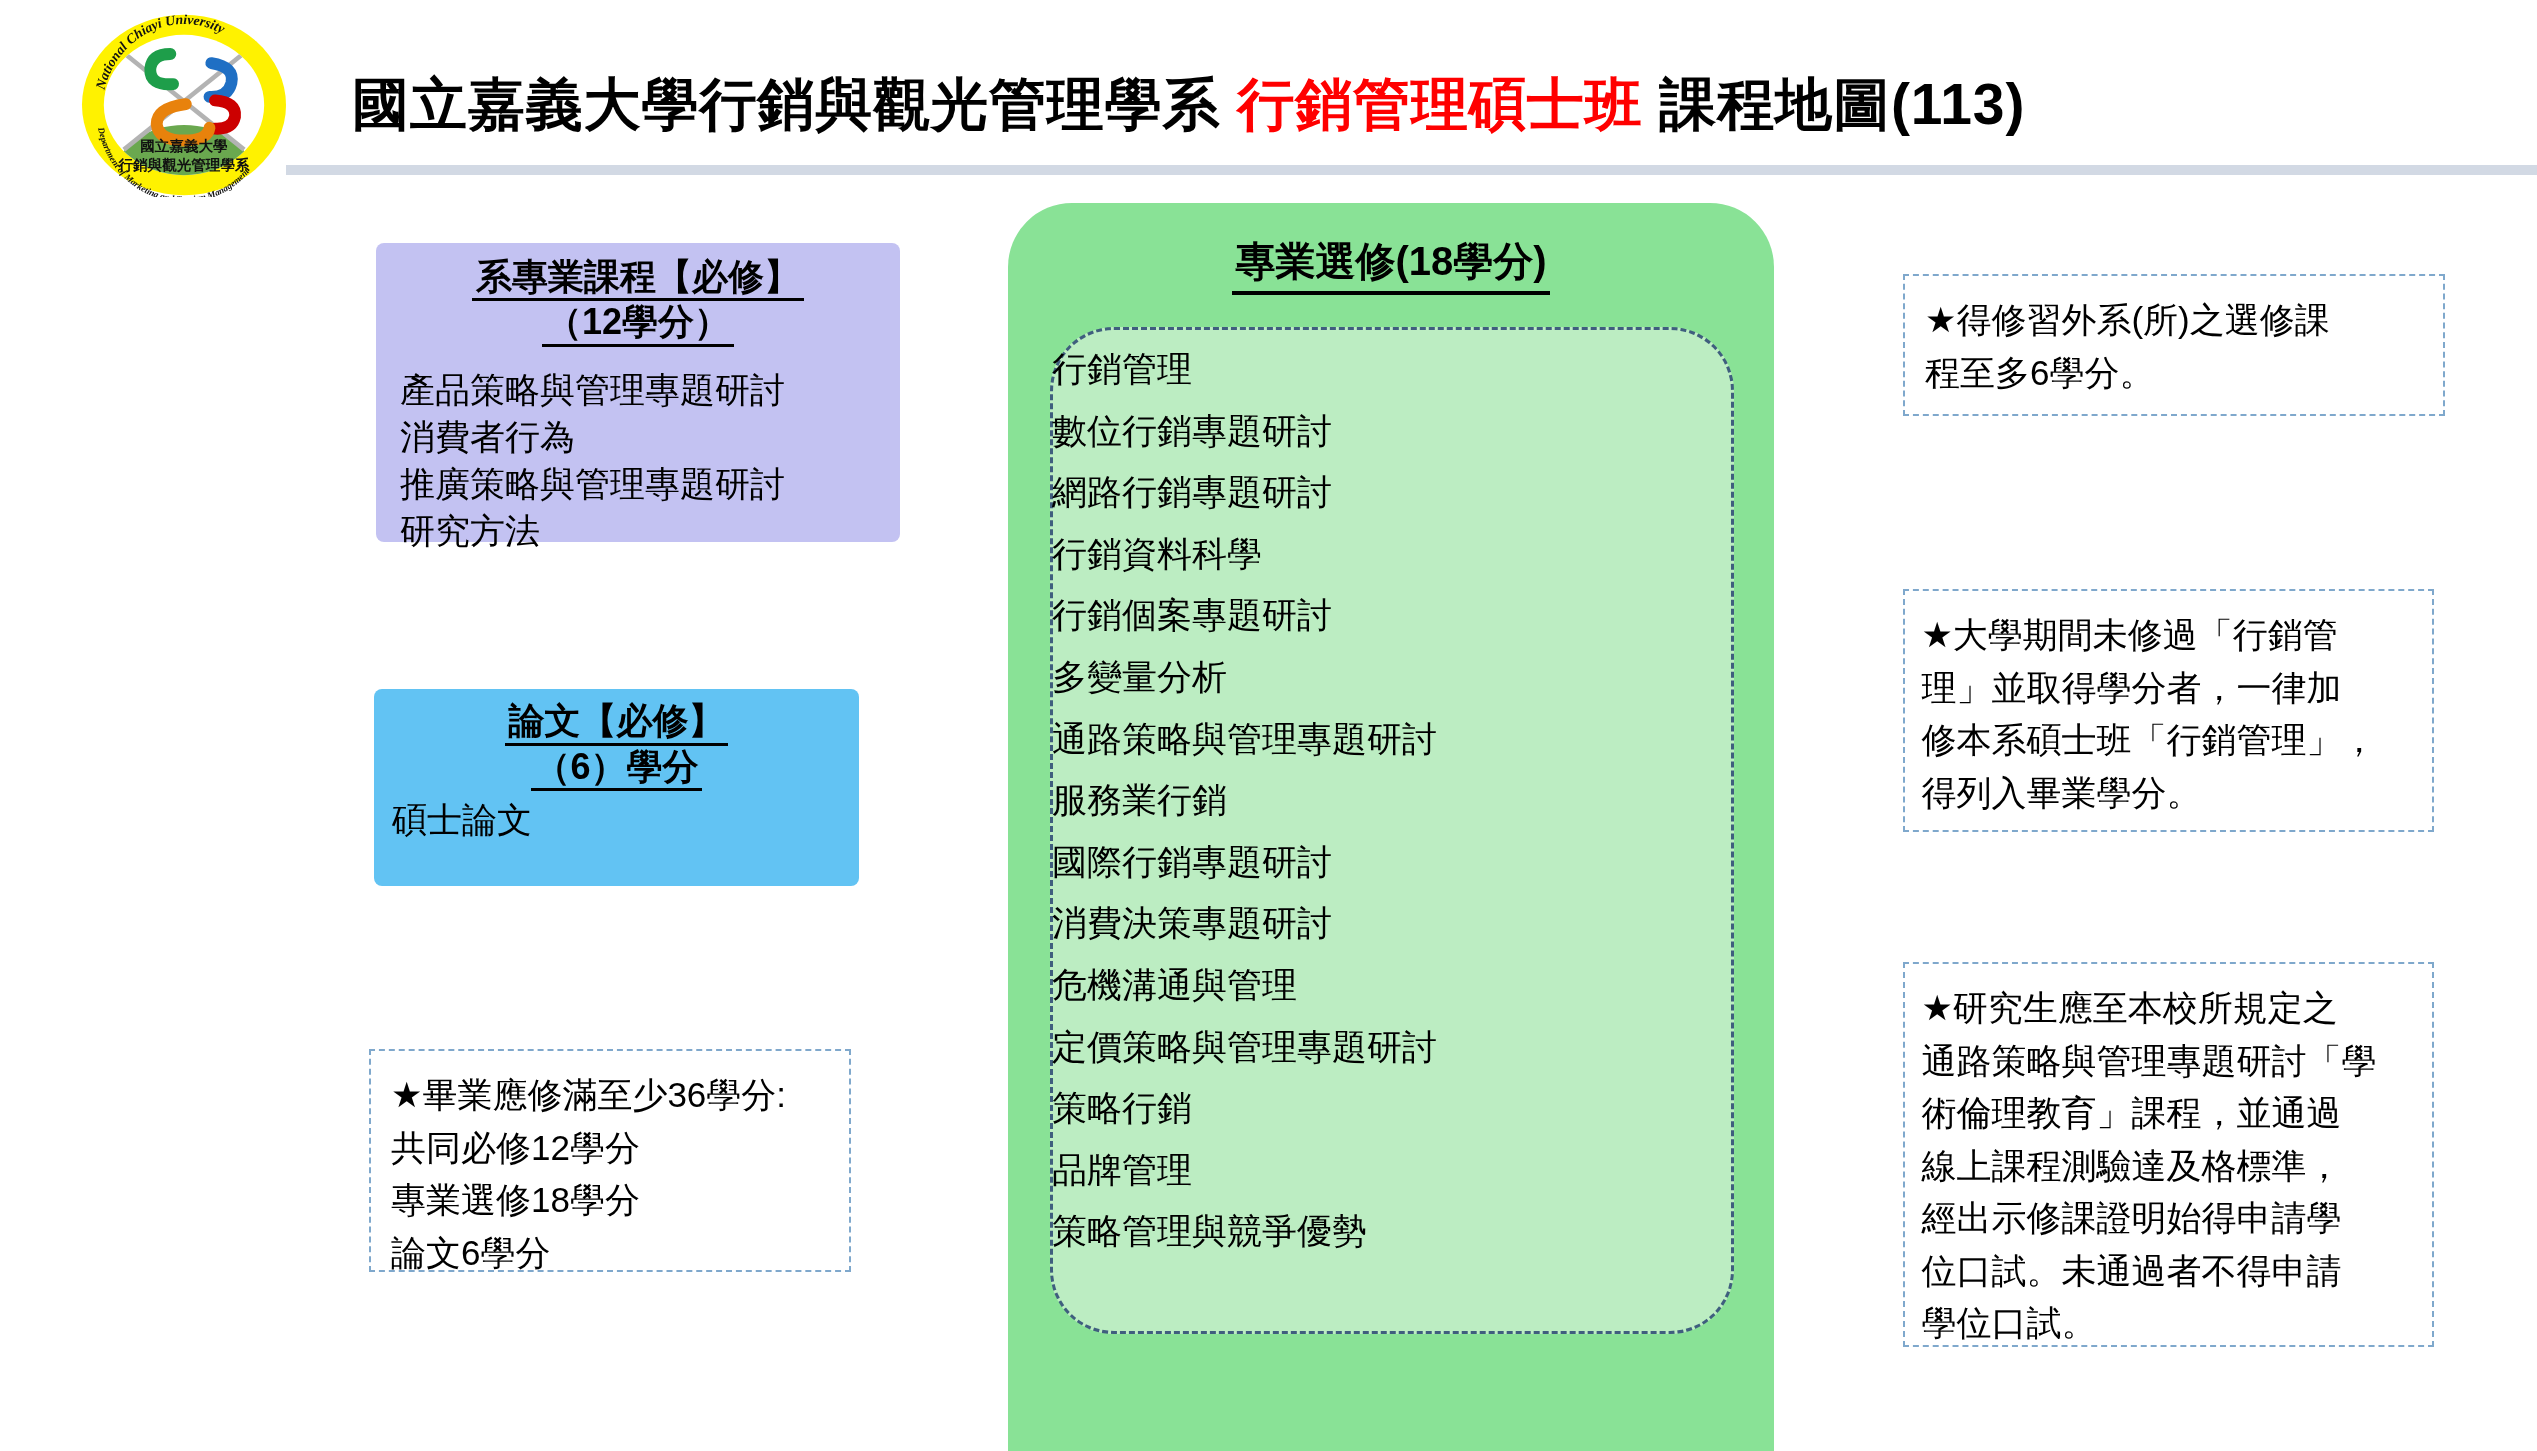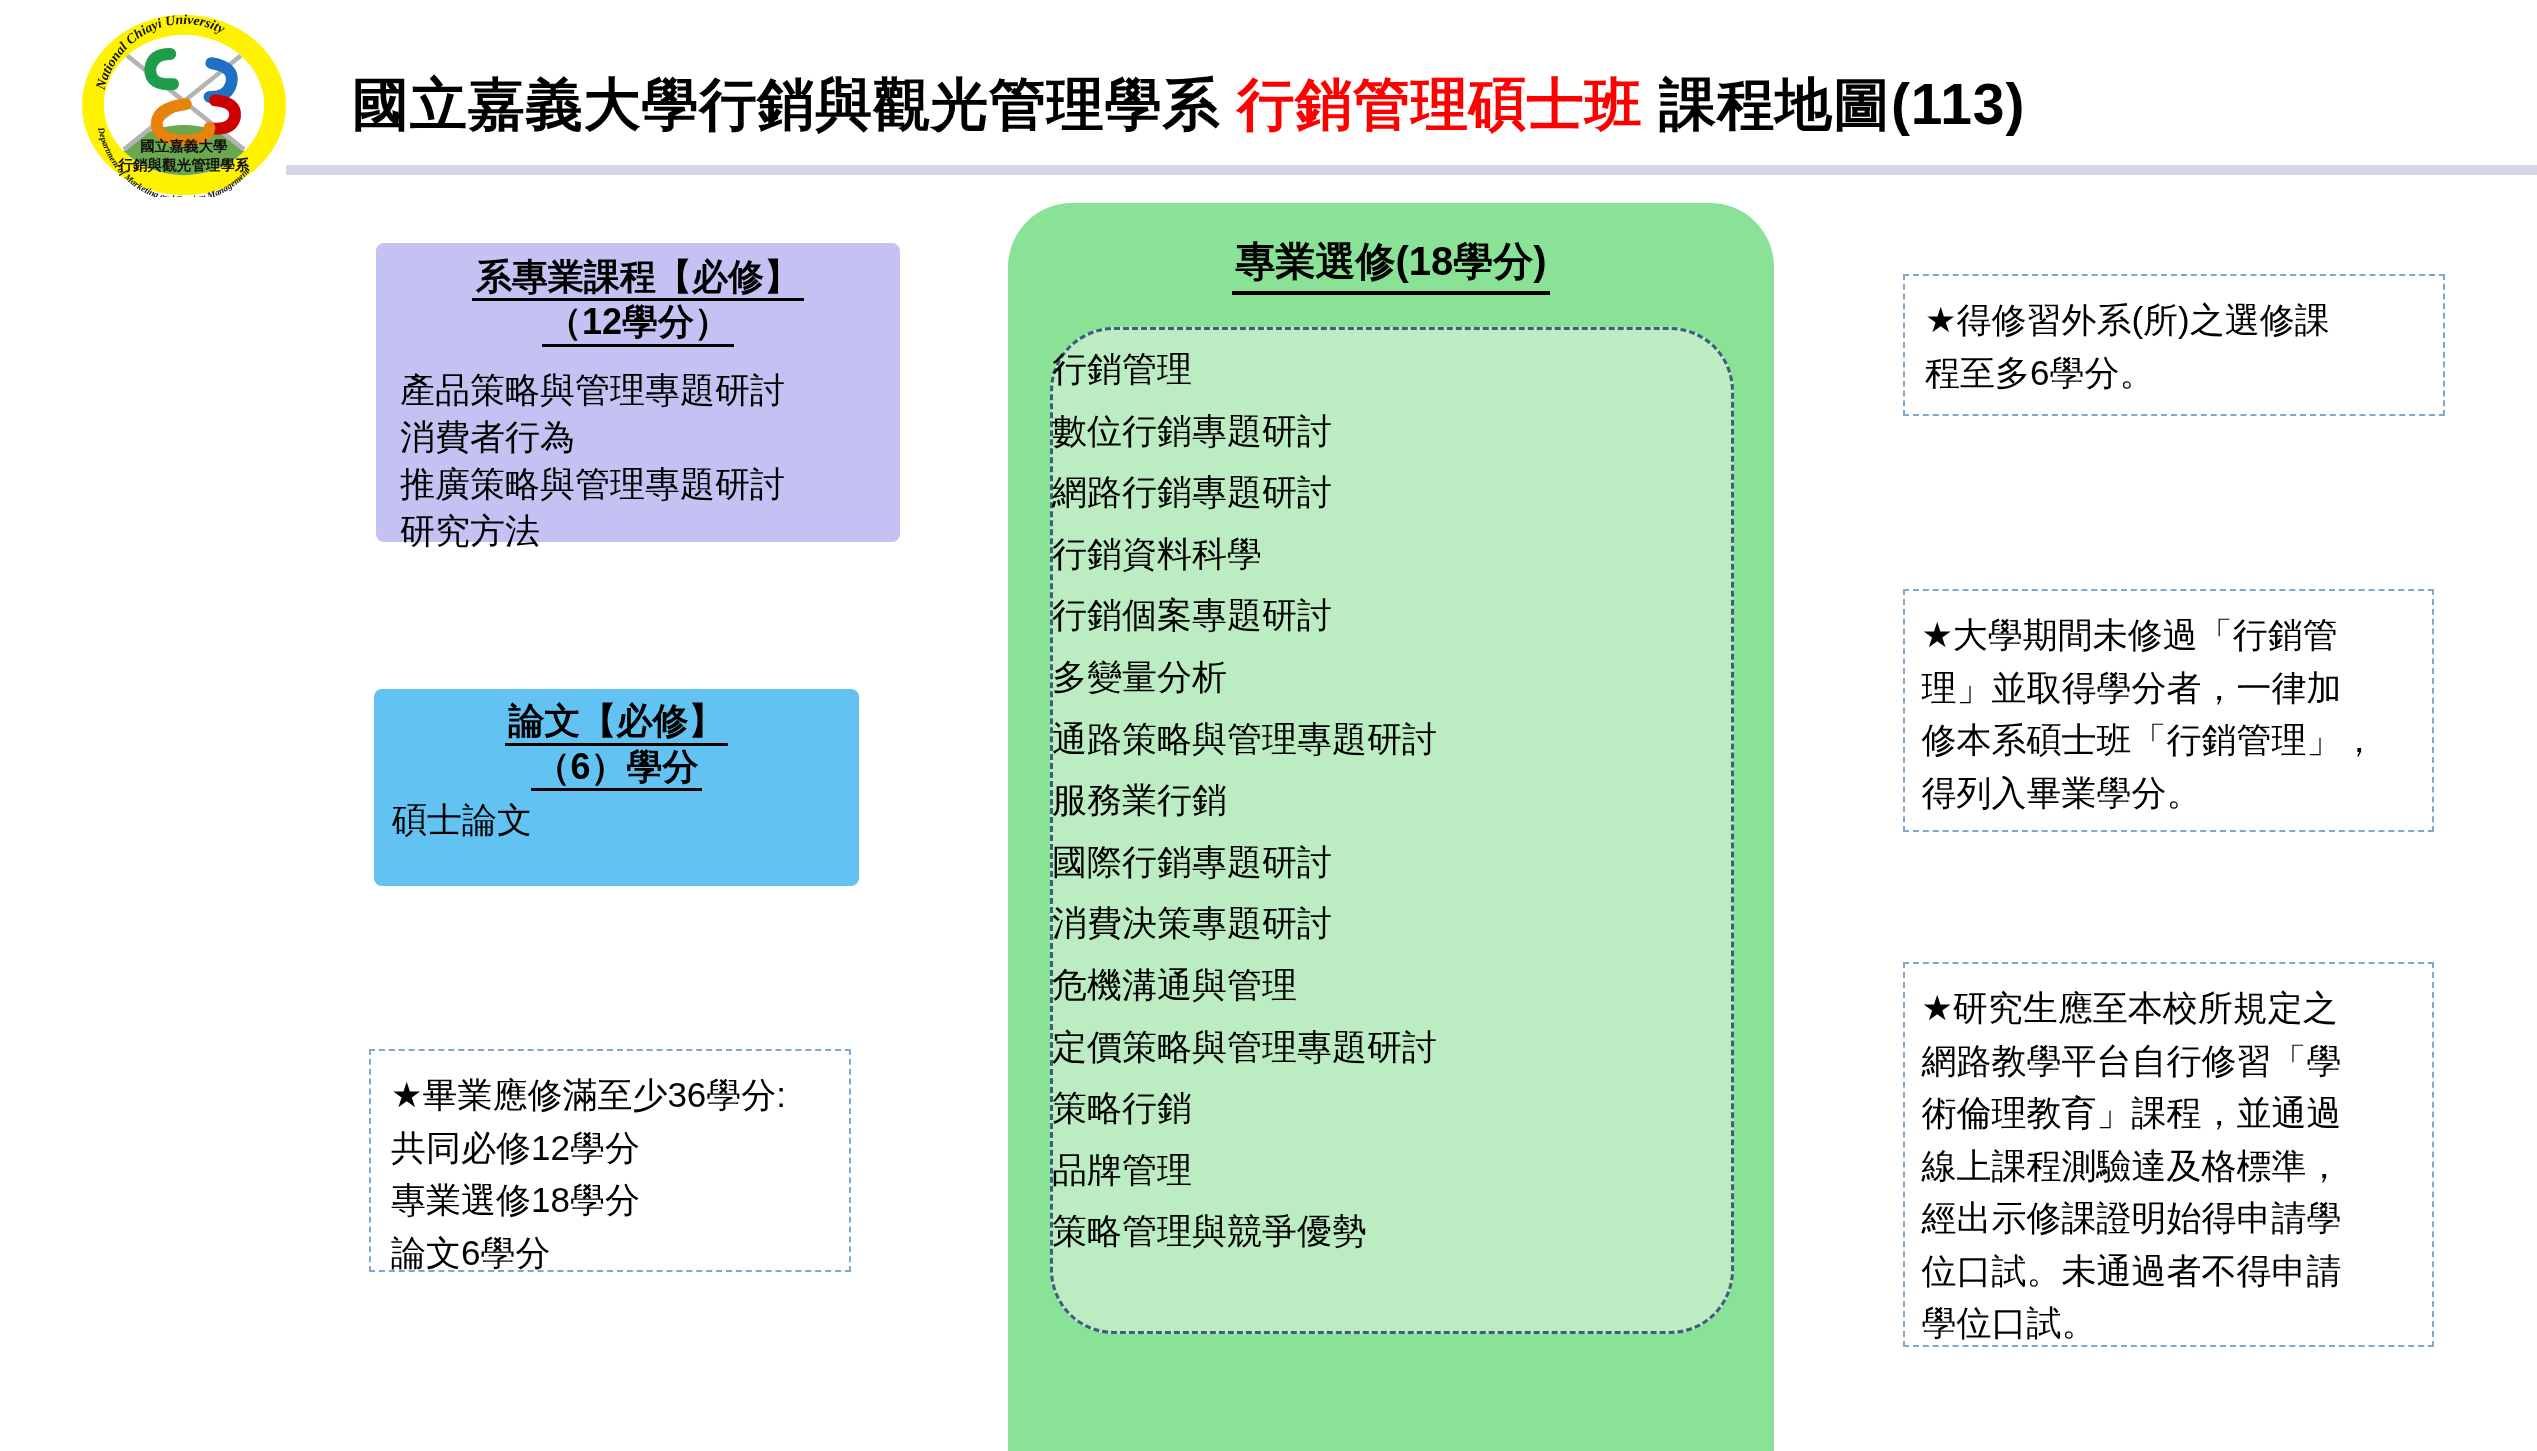--- a/index.html
+++ b/index.html
@@ -203,20 +203,20 @@
 
 <div id="note-2" class="note">
   <div>★大學期間未修過「行銷管</div>
   <div>理」並取得學分者，一律加</div>
   <div>修本系碩士班「行銷管理」，</div>
   <div>得列入畢業學分。</div>
 </div>
 
 <div id="note-3" class="note">
   <div>★研究生應至本校所規定之</div>
-  <div>網路教學平台自行修習「學</div>
+  <div>通路策略與管理專題研討「學</div>
   <div>術倫理教育」課程，並通過</div>
   <div>線上課程測驗達及格標準，</div>
   <div>經出示修課證明始得申請學</div>
   <div>位口試。未通過者不得申請</div>
   <div>學位口試。</div>
 </div>
 
 
 </body></html>

